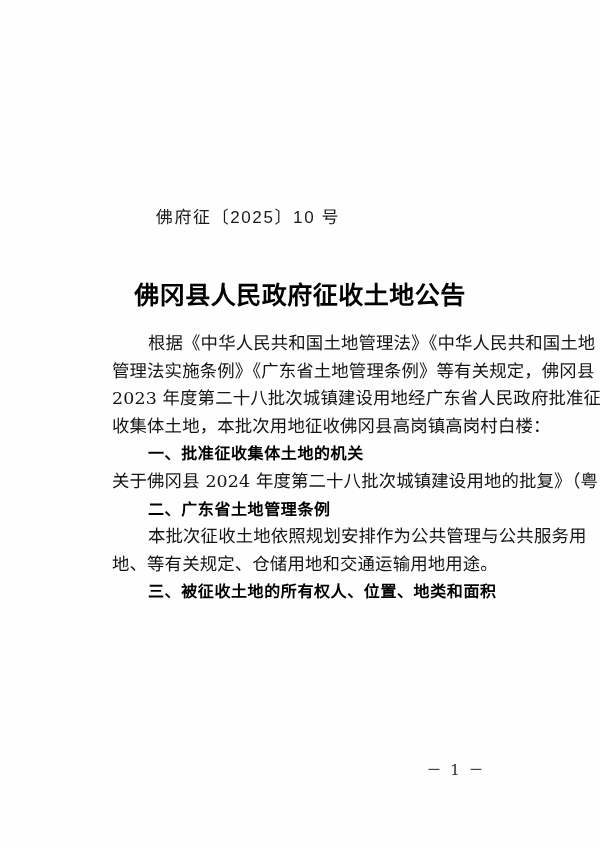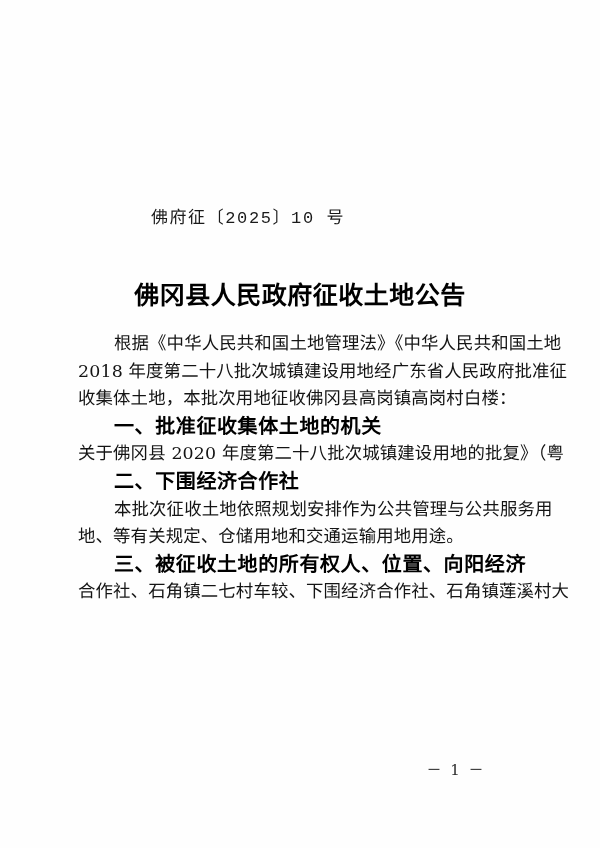--- a/index.html
+++ b/index.html
@@ -24,21 +24,21 @@
     background: #fefefe;
   }
 
   
   .doc-number {
     position: absolute;
     top: 203px;
     left: 0;
     width: 496px;
     text-align: center;
-    font-family: Liberation Mono, monospace;
+    font-family: Liberation Sans, sans-serif;
     font-size: 17px;
     letter-spacing: 1.6px;
     color: #1a1a1a;
     white-space: nowrap;
   }
 
   
   .doc-title {
     position: absolute;
     top: 258px;
@@ -61,35 +61,36 @@
     width: 446px;
   }
 
   .line {
     height: 27.6px;
     line-height: 27.6px;
     font-size: 17.4px;
     white-space: nowrap;
     color: #141414;
     font-family: "DejaVu Serif", "Liberation Serif", serif;
+    margin-left: 34px;
   }
 
   
   .line.body {
     letter-spacing: 0.15px;
   }
   .line.body.indent {
     text-indent: 36px;
   }
 
   
   .line.heading {
     font-family: "DejaVu Sans", "Liberation Sans", sans-serif;
     font-weight: 700;
-    font-size: 20px;
+    font-size: 16px;
     letter-spacing: 0.6px;
     text-indent: 36px;
     color: #000000;
   }
 
   
   .page-footer {
     position: absolute;
     top: 758px;
     left: 0;
@@ -109,28 +110,28 @@
 <body>
 
 <div class="page">
 
   <div class="doc-number">佛府征〔2025〕10 号</div>
 
   <h1 class="doc-title">佛冈县人民政府征收土地公告</h1>
 
   <div class="body-block" id="body-block">
       <div class="line body indent">根据《中华人民共和国土地管理法》《中华人民共和国土地</div>
-      <div class="line body">2018 年度第二十八批次城镇建设用地经广东省人民政府批准征</div>
+      <div class="line body">管理法实施条例》《广东省土地管理条例》等有关规定，佛冈县</div>
+      <div class="line body">2023 年度第二十八批次城镇建设用地经广东省人民政府批准征</div>
       <div class="line body">收集体土地，本批次用地征收佛冈县高岗镇高岗村白楼：</div>
       <div class="line heading">一、批准征收集体土地的机关</div>
-      <div class="line body">关于佛冈县 2020 年度第二十八批次城镇建设用地的批复》（粤</div>
-      <div class="line heading">二、下围经济合作社</div>
+      <div class="line body">关于佛冈县 2024 年度第二十八批次城镇建设用地的批复》（粤</div>
+      <div class="line heading">二、广东省土地管理条例</div>
       <div class="line body indent">本批次征收土地依照规划安排作为公共管理与公共服务用</div>
       <div class="line body">地、等有关规定、仓储用地和交通运输用地用途。</div>
-      <div class="line heading">三、被征收土地的所有权人、位置、向阳经济</div>
-      <div class="line body">合作社、石角镇二七村车较、下围经济合作社、石角镇莲溪村大</div>
+      <div class="line heading">三、被征收土地的所有权人、位置、地类和面积</div>
     </div>
 
   <div class="page-footer">
     <span class="pf-inner">－ 1 －</span>
   </div>
 
 </div>
 
 </body></html>

